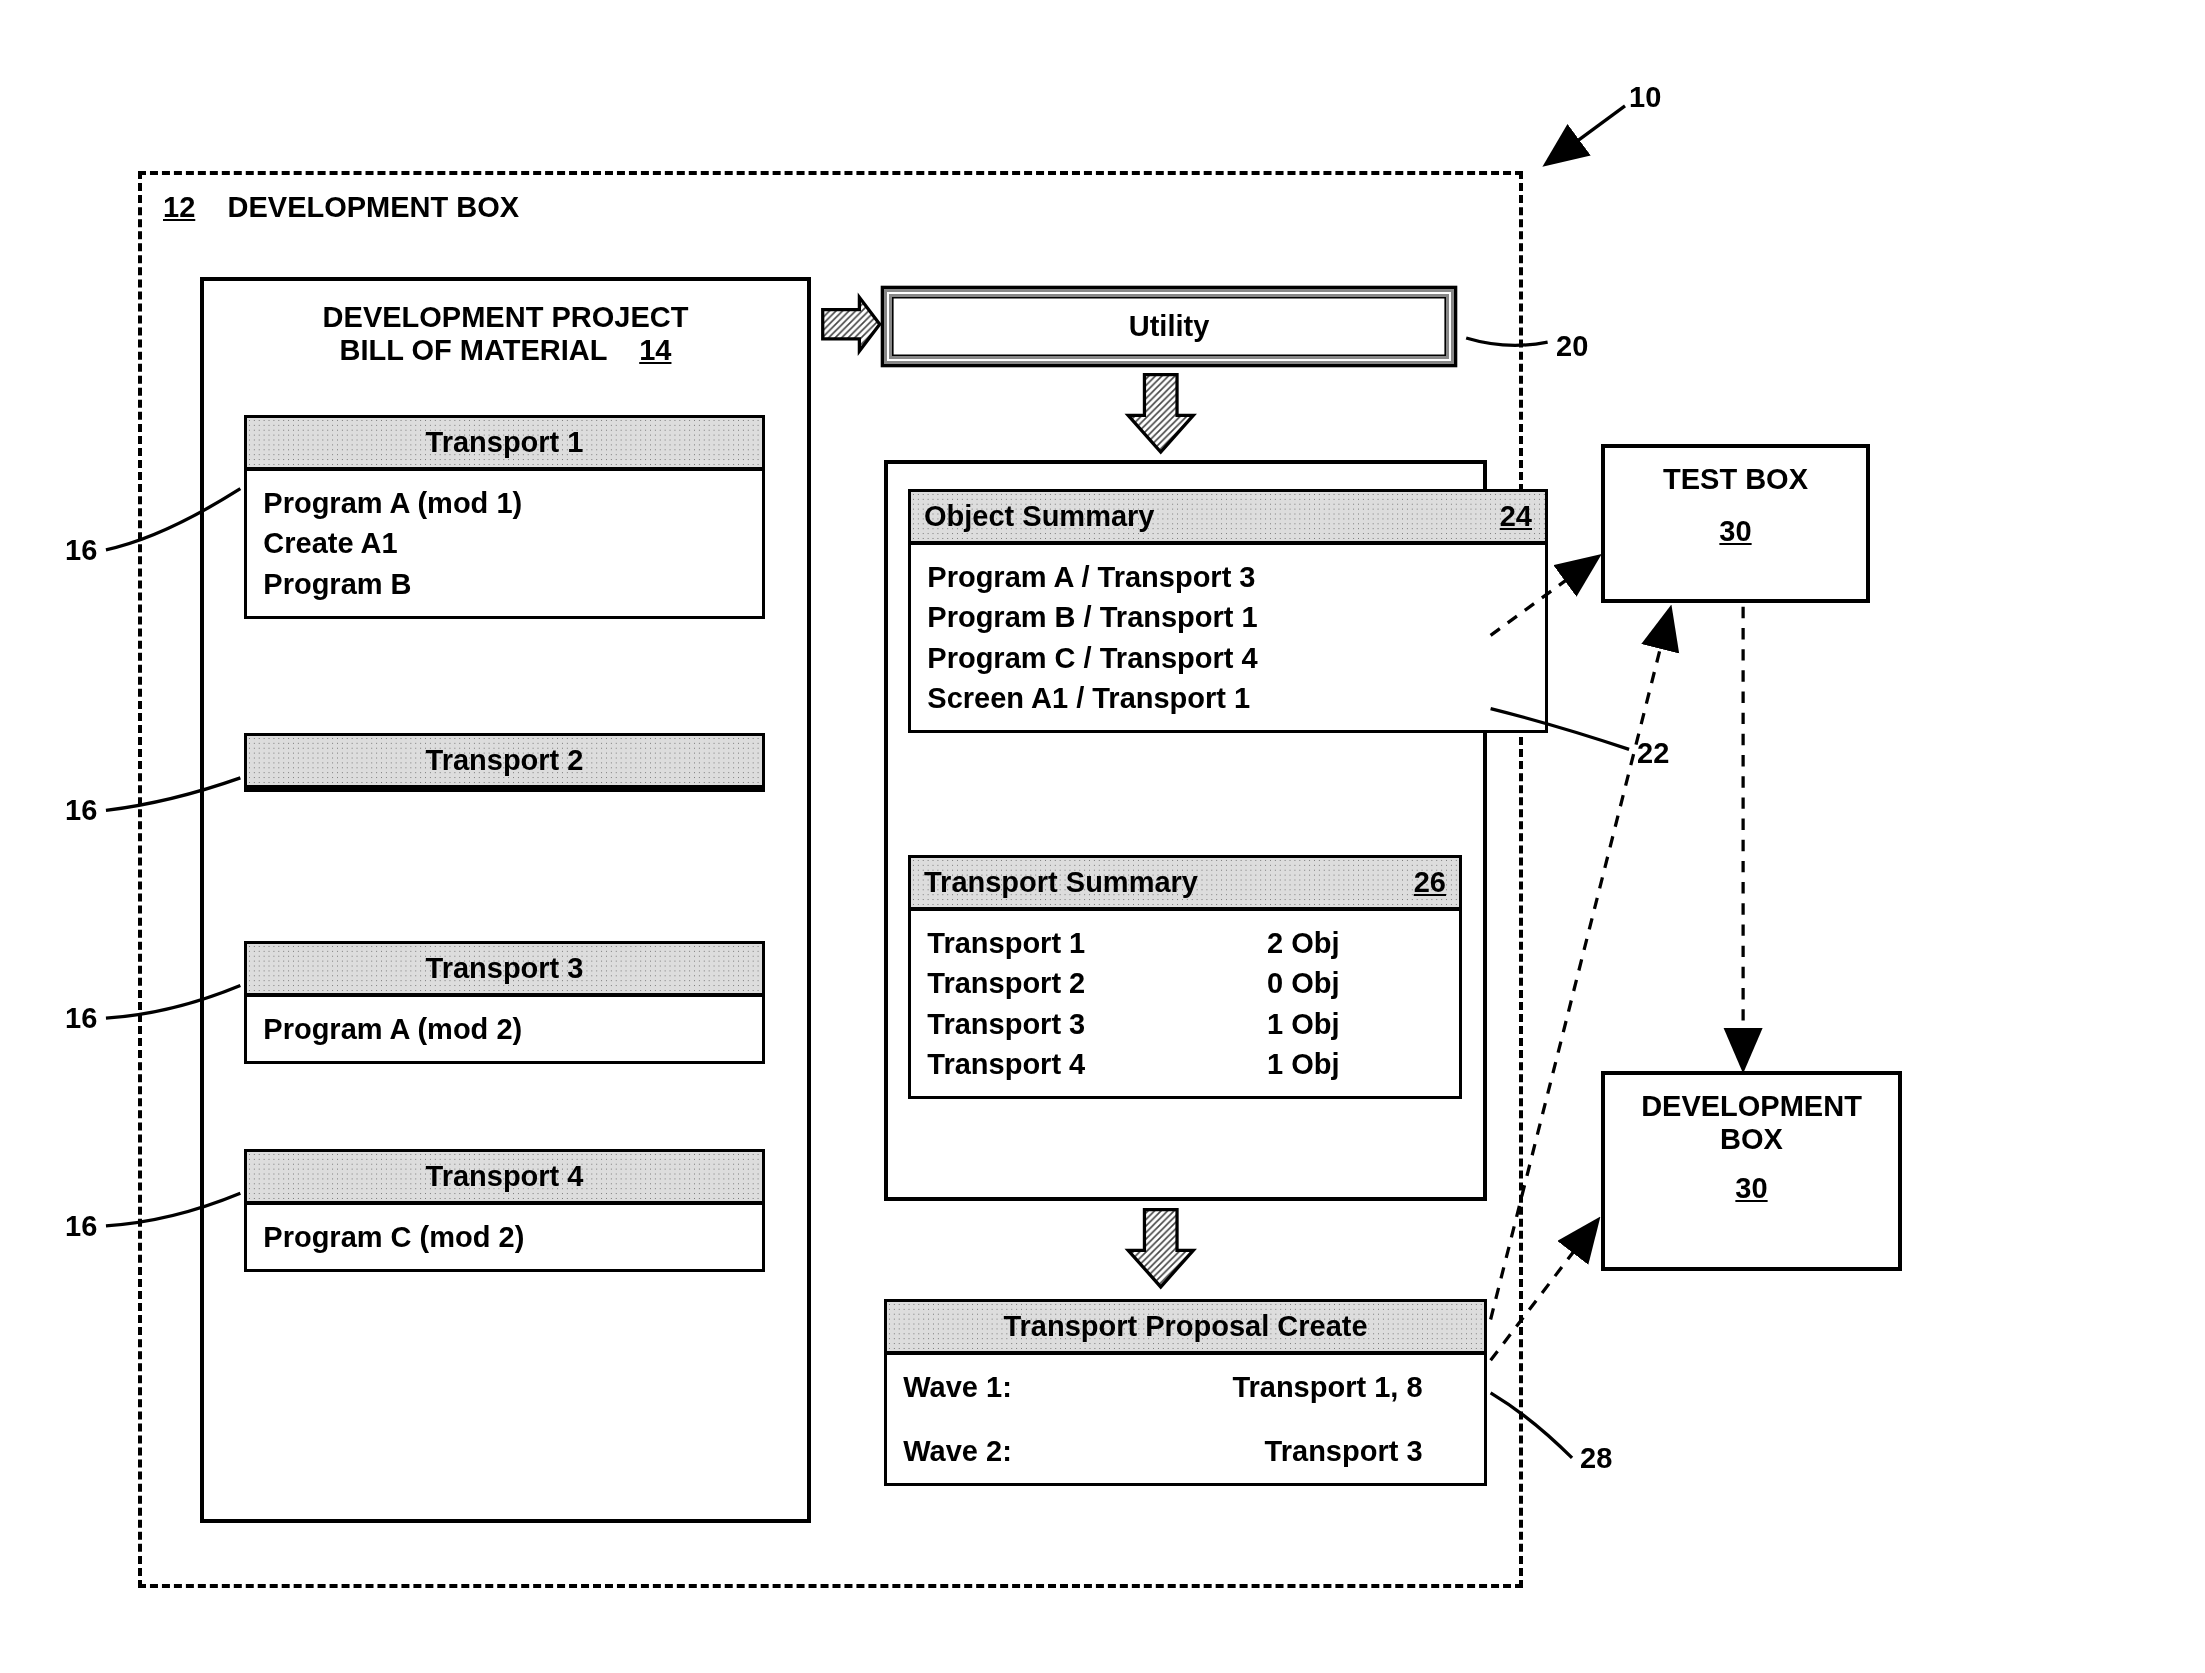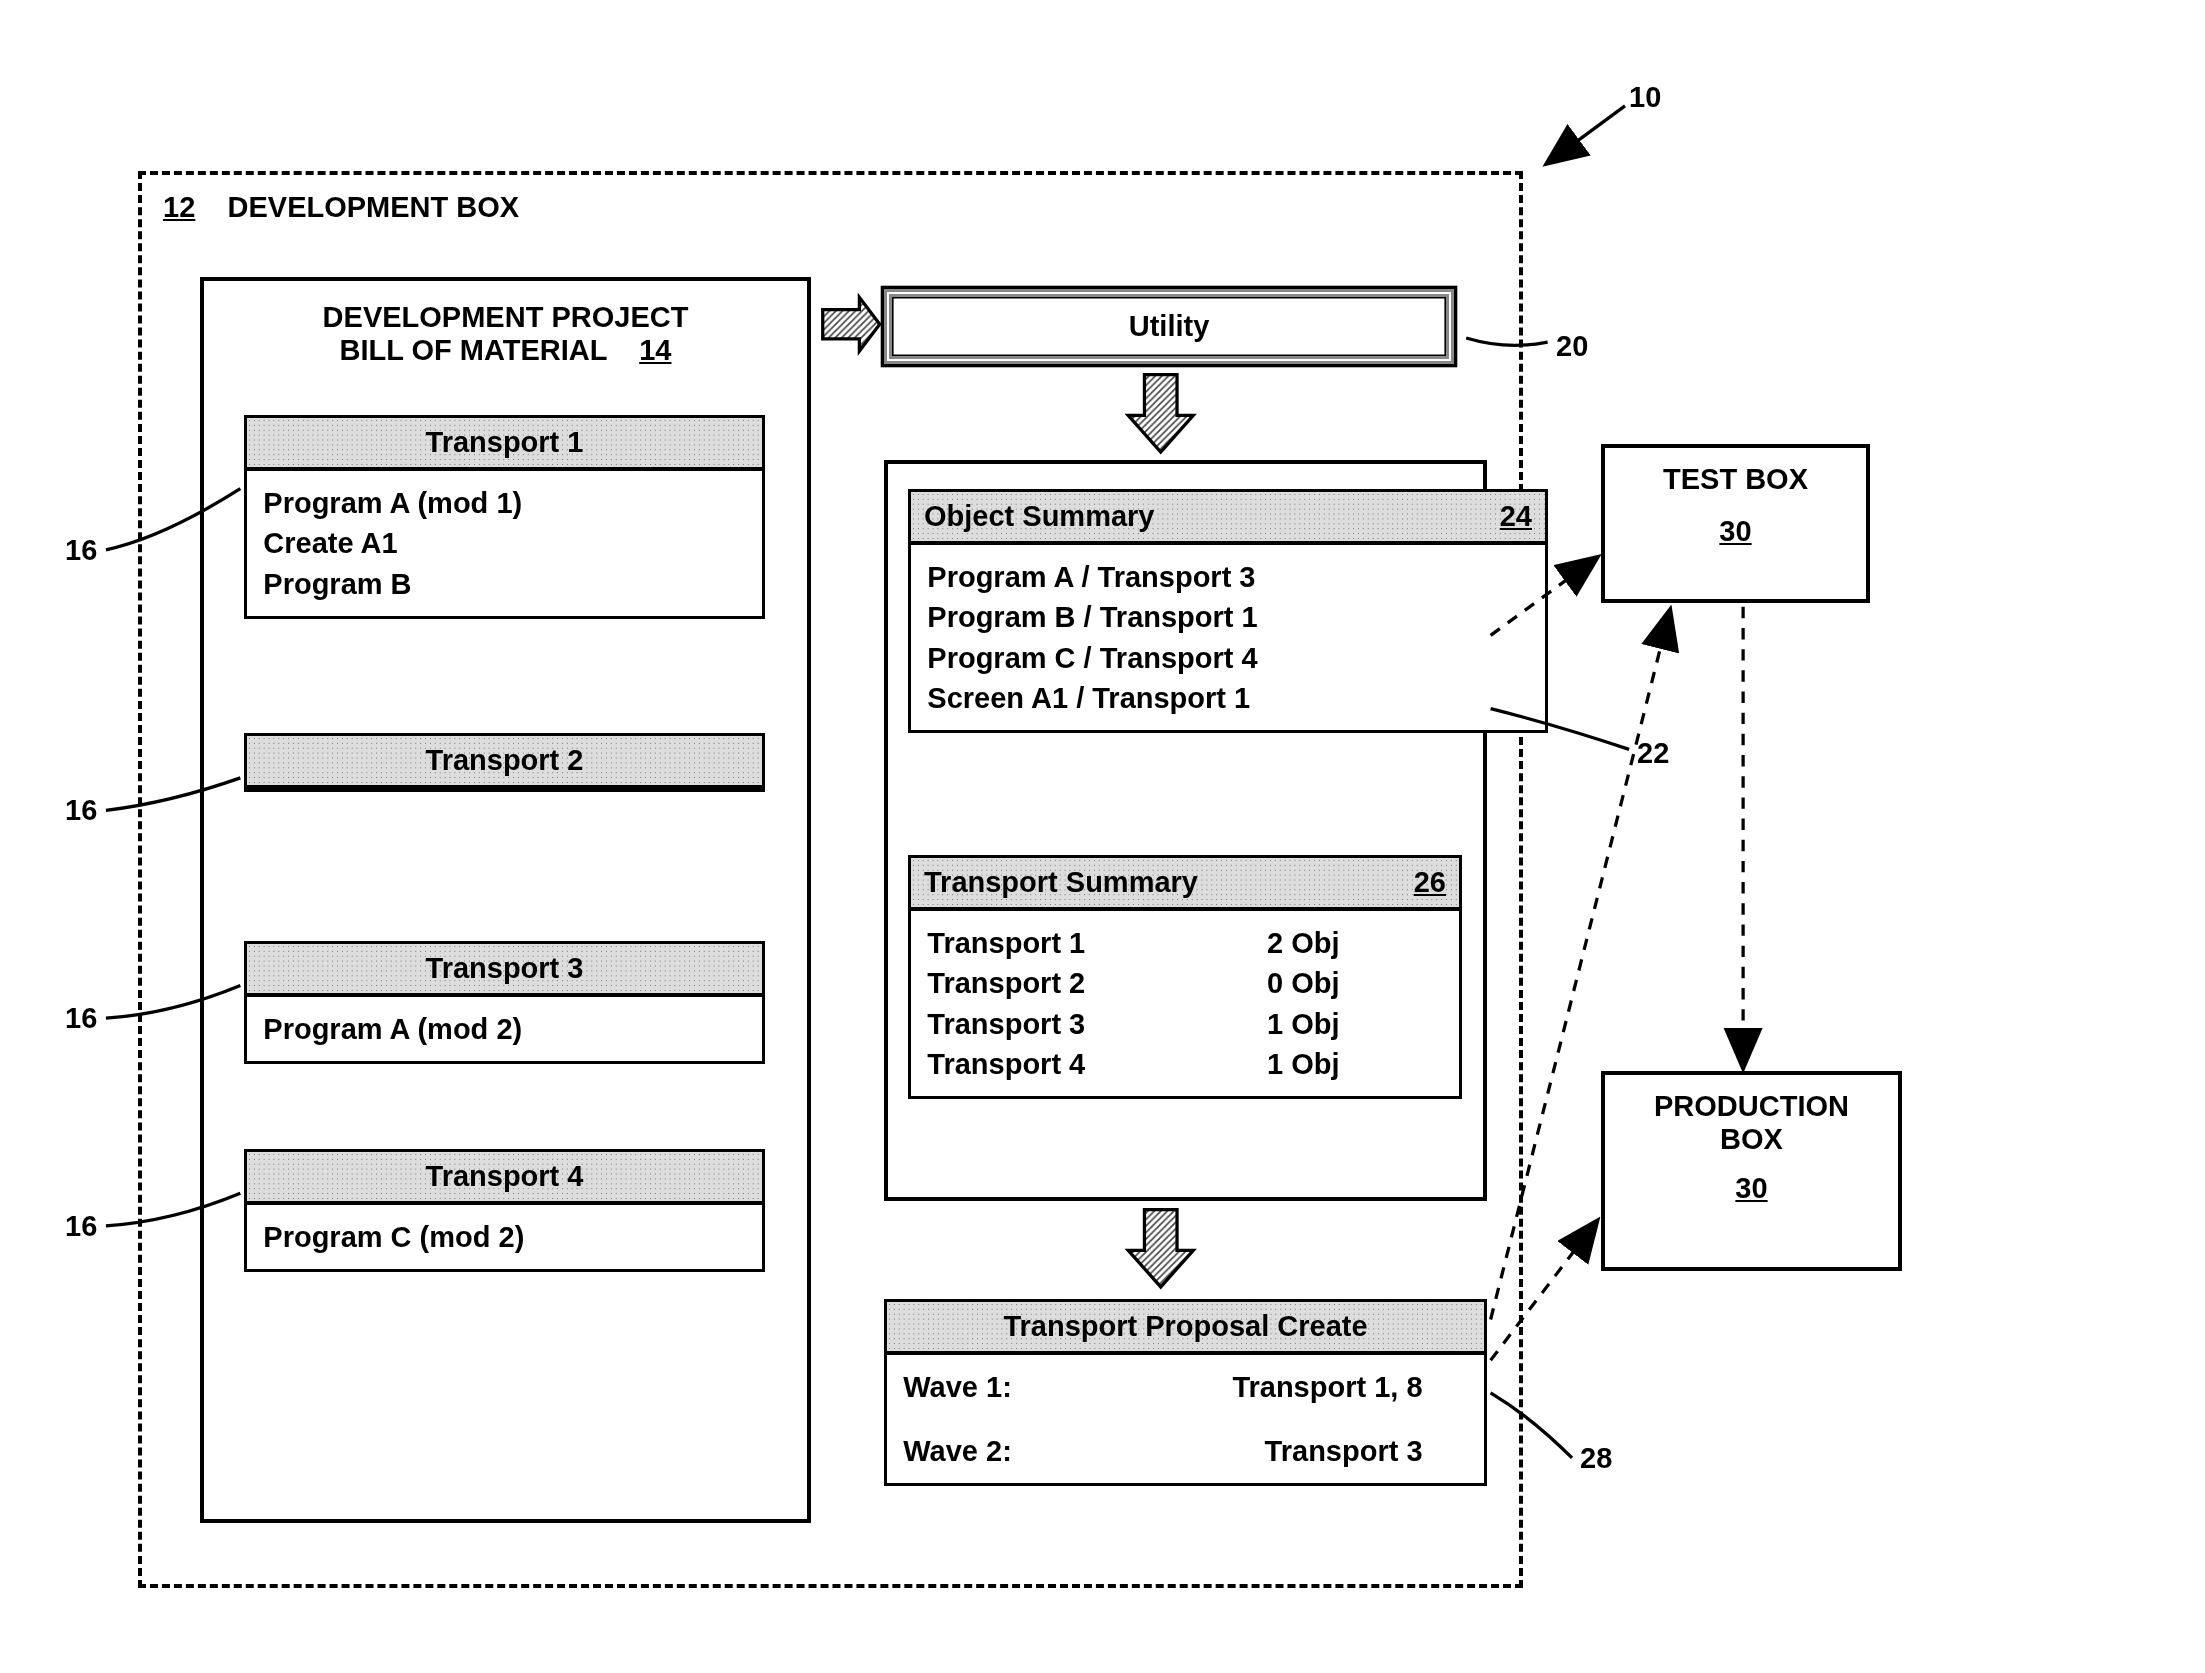--- a/index.html
+++ b/index.html
@@ -245,21 +245,21 @@
   <path d="M1930 1790 Q 1880 1740 1830 1710" stroke="#000" stroke-width="4" fill="none"></path>
 </svg>
 
 <div class="solid-box" style="left:1601px; top:444px; width:269px; height:159px; text-align:center; padding-top:14.7px; font-weight:bold;">
   <div>TEST BOX</div>
   <div style="height:19.6px;"></div>
   <div class="ref-underline">30</div>
 </div>
 
 <div class="solid-box" style="left:1601px; top:1071px; width:301px; height:200px; text-align:center; padding-top:14.7px; font-weight:bold;">
-  <div>PRODUCTION</div>
+  <div>DEVELOPMENT</div>
   <div>BOX</div>
   <div style="height:16.3px;"></div>
   <div class="ref-underline">30</div>
 </div>
 
 <svg class="overlay" viewBox="0 0 2707 2054" width="2205" height="1673">
 
   <line x1="1830" y1="780" x2="1960" y2="685" stroke="#000" stroke-width="4" stroke-dasharray="14 12" marker-end="url(#ahdash)"></line>
 
   <line x1="1830" y1="1620" x2="2050" y2="750" stroke="#000" stroke-width="4" stroke-dasharray="14 12" marker-end="url(#ahdash)"></line>

